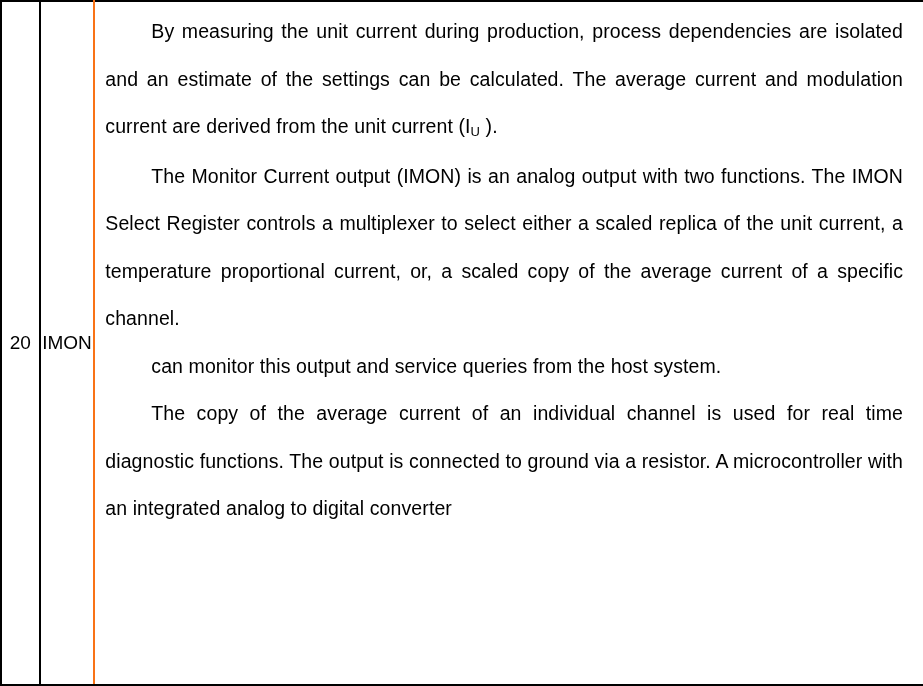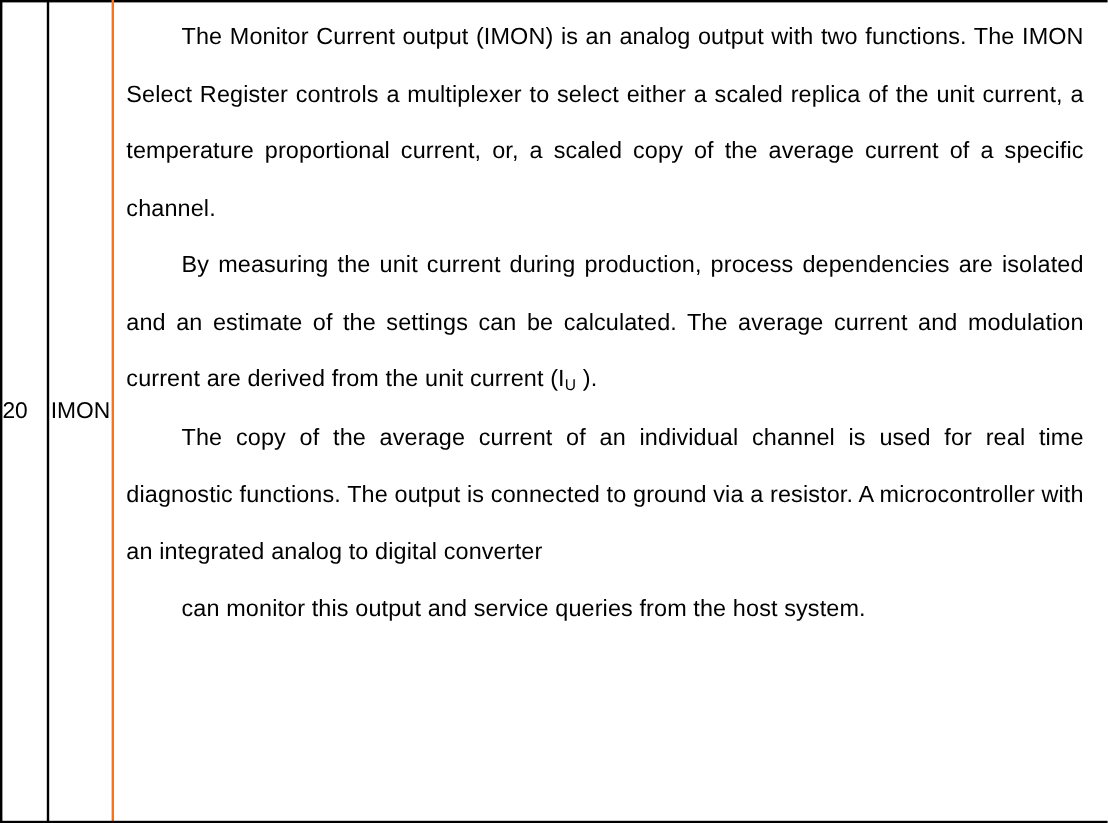--- a/index.html
+++ b/index.html
@@ -36,20 +36,21 @@
     box-sizing: border-box;
     position: relative;
   }
   
   .col-num {
     width: 115px;
     border-left: 2px solid #000000;
     border-right: 2px solid #000000;
     display: flex;
     align-items: center;
+    justify-content: center;
   }
   .col-name {
     width: 161px;
     border-right: 2px solid #f97316;
     display: flex;
     align-items: center;
     justify-content: center;
   }
   .col-desc {
     flex: 1 1 auto;
@@ -112,27 +113,27 @@
       <span class="cell-text">20</span>
     </div>
 
     <div class="cell col-name">
       <span class="cell-text">IMON</span>
     </div>
 
     <div class="cell col-desc">
       <div class="desc-body">
 
+        <p class="para"><span>By measuring the unit current during production, process dependencies are isolated and an estimate of the settings can be calculated. The average current and modulation current are derived from the unit current (I</span><span class="sub">U</span><span> ).</span></p>
+
         <p class="para">The Monitor Current output (IMON) is an analog output with two functions. The IMON Select Register controls a multiplexer to select either a scaled replica of the unit current, a temperature proportional current, or, a scaled copy of the average current of a specific channel.</p>
 
-        <p class="para"><span>By measuring the unit current during production, process dependencies are isolated and an estimate of the settings can be calculated. The average current and modulation current are derived from the unit current (I</span><span class="sub">U</span><span> ).</span></p>
+        <p class="para last">can monitor this output and service queries from the host system.</p>
 
         <p class="para">The copy of the average current of an individual channel is used for real time diagnostic functions. The output is connected to ground via a resistor. A microcontroller with an integrated analog to digital converter</p>
-
-        <p class="para last">can monitor this output and service queries from the host system.</p>
 
       </div>
     </div>
 
   </div>
 
   <div class="bottom-rule"></div>
 
 </div>
 

